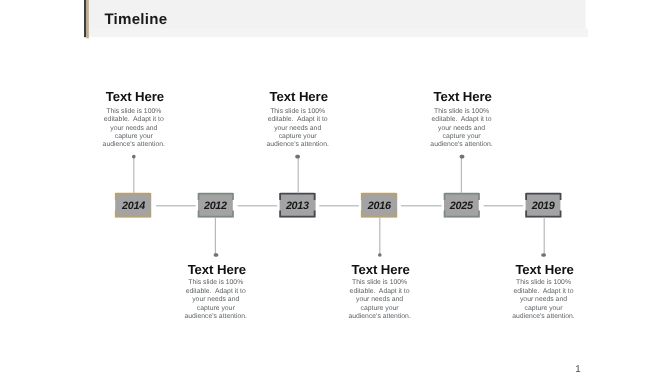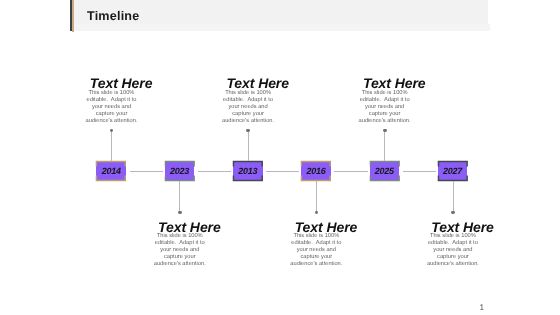--- a/index.html
+++ b/index.html
@@ -8,28 +8,28 @@
 
   
   .hdr-band{position:absolute;left:70px;top:0;width:418.4px;height:23.9px;background:#f2f2f3;}
   .hdr-band2{position:absolute;left:70px;top:23.9px;width:420.2px;height:7.2px;background:#f4f4f5;}
   .hdr-rule-dark{position:absolute;left:69.6px;top:0;width:2.0px;height:30.5px;background:#3b4043;}
   .hdr-rule-tan{position:absolute;left:71.8px;top:0;width:2.6px;height:32.2px;background:#c7ac89;}
   .hdr-title{position:absolute;left:87px;top:9px;font-size:12.6px;font-weight:bold;color:#1a1a1a;letter-spacing:.2px;}
 
   
   .axis{position:absolute;top:170.7px;height:1.3px;background:#b4b7bb;}
-  .box{position:absolute;width:29.6px;height:20px;background:#8b5cf6;}
+  .box{position:absolute;width:29.6px;height:20px;background:#a3a3a3;}
   .bracket{position:absolute;overflow:visible;}
   .box .yr{position:absolute;left:0;top:0;width:29.6px;height:20px;line-height:20px;text-align:center;
            font-size:9.0px;font-weight:bold;font-style:italic;color:#17181a;letter-spacing:-0.25px;}
   .stem{position:absolute;width:1px;background:#b6b8bc;}
   .dot{position:absolute;width:3.6px;height:3.4px;background:#6f7276;border-radius:1.4px;}
 
-  .th{position:absolute;text-align:right;font-size:14px;font-weight:bold;font-style:italic;color:#111213;white-space:nowrap;letter-spacing:-0.08px;}
+  .th{position:absolute;text-align:center;font-size:11px;font-weight:bold;color:#111213;white-space:nowrap;letter-spacing:-0.08px;}
   .bd{position:absolute;text-align:center;font-size:5.7px;color:#5f6265;line-height:7.05px;white-space:pre-wrap;}
 
   .pgnum{position:absolute;left:479.4px;top:303.0px;font-size:8.2px;color:#4c4d50;}
 </style>
 </head>
 <body>
 
 <div id="slide">
   <div class="hdr-band"></div>
   <div class="hdr-band2"></div>
@@ -48,21 +48,21 @@
       </div>
       <svg class="bracket" style="left:95.4px;top:159.9px" width="31.6" height="22">
      <path d="M1.5 1.45 H30.1 M1.45 0.8 V6.6 M30.150000000000002 0.8 V6.6
               M1.5 20.55 H30.1 M1.45 21.2 V15.4 M30.150000000000002 21.2 V15.4" stroke="#bc9f6e" stroke-width="1.45" fill="none"></path>
       </svg>
       <div class="stem" style="left:111.10000000000001px;top:130.8px;height:30.2px"></div>
       <div class="dot" style="left:109.8px;top:128.8px"></div>
       <div class="th" style="left:72.4px;width:80px;top:75.0px">Text Here</div>
       <div class="bd" style="left:85.5px;width:52px;top:89.9px">This slide is 100% editable.  Adapt it to your needs and capture your audience's attention.</div>
       <div class="box" style="left:164.68px;top:160.9px">
-      <span class="yr">2023</span>
+      <span class="yr">2012</span>
       </div>
       <svg class="bracket" style="left:163.68px;top:159.9px" width="31.6" height="22">
      <path d="M1.5 1.45 H30.1 M1.45 0.8 V6.6 M30.150000000000002 0.8 V6.6
               M1.5 20.55 H30.1 M1.45 21.2 V15.4 M30.150000000000002 21.2 V15.4" stroke="#7c8a82" stroke-width="1.45" fill="none"></path>
       </svg>
       <div class="stem" style="left:179.38000000000002px;top:180.9px;height:31.5px"></div>
       <div class="dot" style="left:178.08px;top:210.9px"></div>
       <div class="th" style="left:140.68px;width:80px;top:219.1px">Text Here</div>
       <div class="bd" style="left:153.78000000000003px;width:52px;top:233.3px">This slide is 100% editable.  Adapt it to your needs and capture your audience's attention.</div>
       <div class="box" style="left:232.96px;top:160.9px">
@@ -92,21 +92,21 @@
       </div>
       <svg class="bracket" style="left:368.52px;top:159.9px" width="31.6" height="22">
      <path d="M1.5 1.45 H30.1 M1.45 0.8 V6.6 M30.150000000000002 0.8 V6.6
               M1.5 20.55 H30.1 M1.45 21.2 V15.4 M30.150000000000002 21.2 V15.4" stroke="#7c8a82" stroke-width="1.45" fill="none"></path>
       </svg>
       <div class="stem" style="left:384.21999999999997px;top:130.8px;height:30.2px"></div>
       <div class="dot" style="left:382.92px;top:128.8px"></div>
       <div class="th" style="left:345.52px;width:80px;top:75.0px">Text Here</div>
       <div class="bd" style="left:358.62px;width:52px;top:89.9px">This slide is 100% editable.  Adapt it to your needs and capture your audience's attention.</div>
       <div class="box" style="left:437.79999999999995px;top:160.9px">
-      <span class="yr">2027</span>
+      <span class="yr">2019</span>
       </div>
       <svg class="bracket" style="left:436.79999999999995px;top:159.9px" width="31.6" height="22">
      <path d="M1.5 1.45 H30.1 M1.45 0.8 V6.6 M30.150000000000002 0.8 V6.6
               M1.5 20.55 H30.1 M1.45 21.2 V15.4 M30.150000000000002 21.2 V15.4" stroke="#45484e" stroke-width="1.45" fill="none"></path>
       </svg>
       <div class="stem" style="left:452.49999999999994px;top:180.9px;height:31.5px"></div>
       <div class="dot" style="left:451.2px;top:210.9px"></div>
       <div class="th" style="left:413.79999999999995px;width:80px;top:219.1px">Text Here</div>
       <div class="bd" style="left:426.9px;width:52px;top:233.3px">This slide is 100% editable.  Adapt it to your needs and capture your audience's attention.</div>
     </div>

